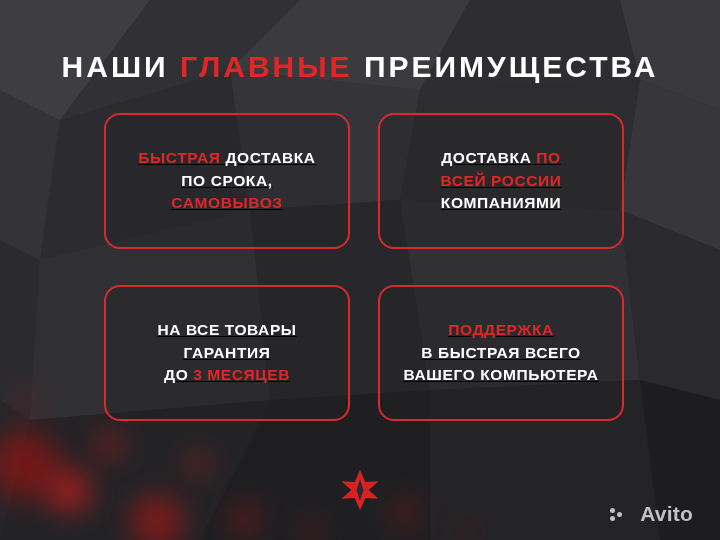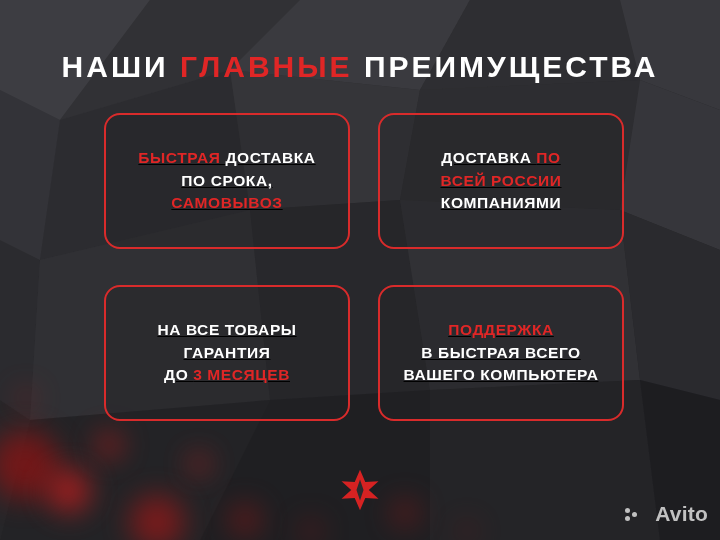--- a/index.html
+++ b/index.html
@@ -87,21 +87,21 @@
   }
   .logo {
     position: absolute;
     left: 338px;
     top: 468px;
     width: 44px;
     height: 44px;
   }
   .watermark {
     position: absolute;
-    right: 12px;
+    right: 27px;
     bottom: 14px;
     display: flex;
     align-items: center;
     gap: 14px;
     color: #cfcfcf;
     font-size: 21px;
     font-weight: bold;
     letter-spacing: 0.2px;
     opacity: 0.92;
   }

